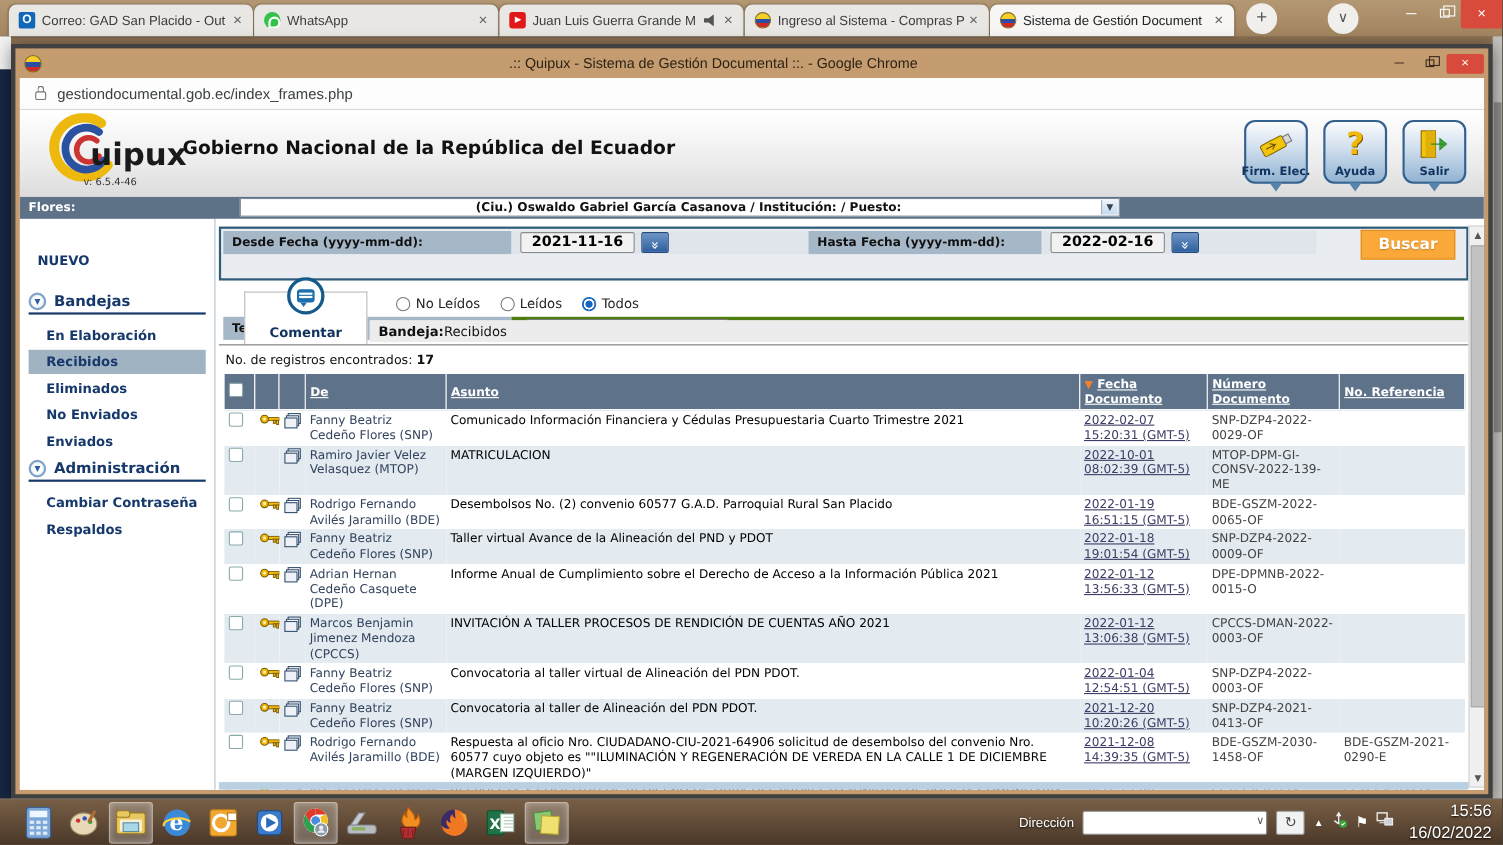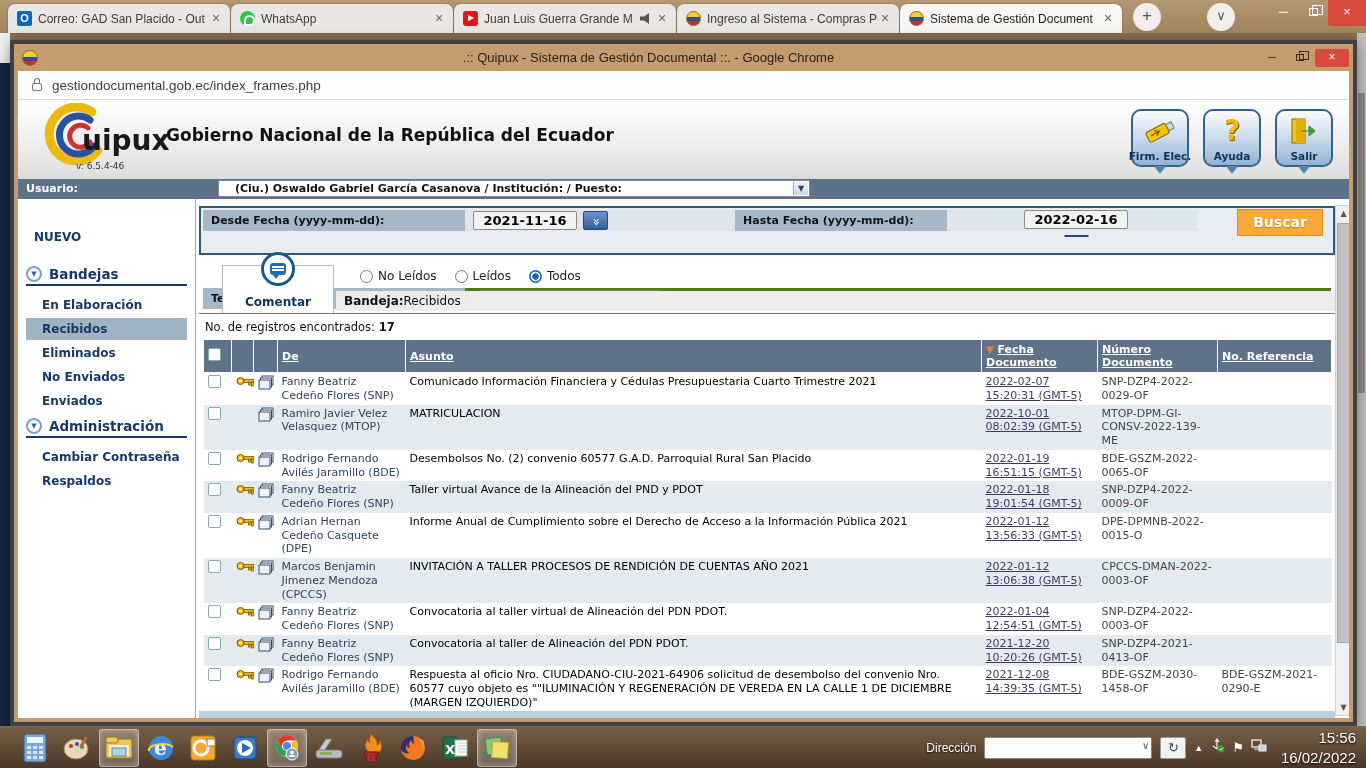--- a/index.html
+++ b/index.html
@@ -77,23 +77,23 @@
           background:linear-gradient(#fbfcfd, #cfdeed 45%, #92b3d2 100%);
           display:flex; flex-direction:column; align-items:center; justify-content:flex-end; }
   .hbtn::after { content:""; position:absolute; left:50%; bottom:-9px; margin-left:-6px;
                  border-left:6px solid transparent; border-right:6px solid transparent; border-top:8px solid #5585ad; }
   .hbtn .ic { flex:1; display:flex; align-items:center; justify-content:center; width:100%; }
   .hbtn .lbl { font-size:10.5px; font-weight:bold; color:#10325e; padding-bottom:3px; white-space:nowrap; }
   .qmark { color:#f2b70c; font-size:28px; font-weight:bold; text-shadow:1px 1px 0 #7c5e00; line-height:1; }
 
   .user-bar { position:relative; height:20px; background:#5d7187; }
   .user-bar .ulabel { position:absolute; left:8px; top:3px; color:#fff; font-size:11px; font-weight:bold; }
-  .user-select { position:absolute; left:200px; top:1px; width:592px; height:17px; background:#fff;
+  .user-select { position:absolute; left:200px; top:1px; width:800px; height:17px; background:#fff;
                  border:1px solid #7a8a9a; font-size:11px; font-weight:bold; color:#111;
-                 display:flex; align-items:center; padding-left:16px; }
+                 display:flex; align-items:center; padding-left:16px;justify-content:center; }
   .user-select .arrow { position:absolute; right:1px; top:1px; bottom:1px; width:15px;
                  background:linear-gradient(#eef3fa,#c6d9f0); border-left:1px solid #9ab; color:#345;
                  font-size:8px; text-align:center; line-height:14px; }
 
   .app-body { position:absolute; left:0; top:98px; right:0; bottom:0; display:flex; background:#fff; }
 
   
   .sidebar { width:178px; flex:none; border-right:1px solid #9ab0c0; padding-top:28px; }
   .snew { margin-left:16px; font-size:12px; font-weight:bold; color:#16386b; padding:3px 0 16px 0; }
   .sec-head { display:flex; align-items:center; gap:7px; margin:6px 0 2px 8px; }
@@ -293,21 +293,21 @@
                   <rect x="9" y="2" width="9" height="24" fill="#e0b008"></rect>
                   <path d="M14 14 h12 M22 9 l6 5 -6 5 z" stroke="#2e8b2e" fill="#44aa33"></path>
                 </svg>
               </span>
               <span class="lbl">Salir</span>
             </div>
           </div>
         </div>
 
         <div class="user-bar">
-          <span class="ulabel">Usuario:</span>
+          <span class="ulabel">Flores:</span>
           <div class="user-select">
             <span>(Ciu.) Oswaldo Gabriel García Casanova / Institución: / Puesto:</span>
             <span class="arrow">▼</span>
           </div>
         </div>
 
         <div class="app-body">
 
           <div class="sidebar">
             <div class="snew">NUEVO</div>
@@ -342,21 +342,21 @@
 
           <div class="main">
             <div class="search-frame">
               <div class="s-row r1">
                 <div class="s-label w1">Desde Fecha (yyyy-mm-dd):</div>
                 <div class="s-val" style="width:270px;">
                   <div class="date-box">2021-11-16</div>
                   <div class="chev-btn"><span>«</span></div>
                 </div>
                 <div class="s-label w2">Hasta Fecha (yyyy-mm-dd):</div>
-                <div class="s-val" style="width:250px;flex-direction:column;">
+                <div class="s-val" style="width:250px;">
                   <div class="date-box">2022-02-16</div>
                   <div class="chev-btn"><span>«</span></div>
                 </div>
                 <div style="flex:1; background:#e9edf1;"></div>
               </div>
               <div class="s-row r2">
                 <div class="s-label w1">Texto a Buscar</div>
                 <div style="background:#4d7c0f; flex:1; display:flex; align-items:center; padding-left:14px;justify-content:space-between;">
                   <div class="text-input"></div>
                   <span class="s-hint">Asunto, Número de Documento, Número de Referencia</span>

